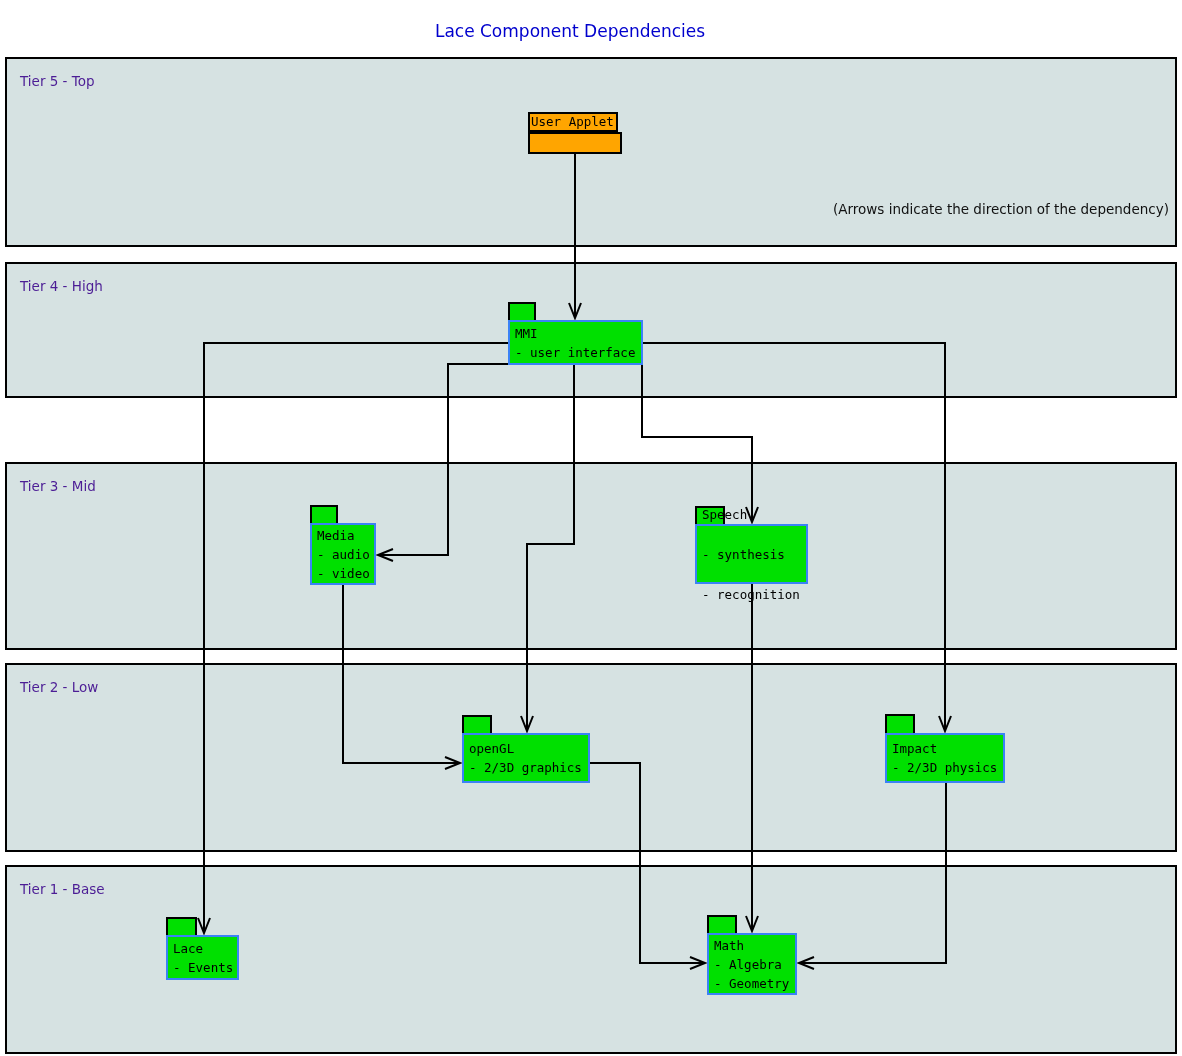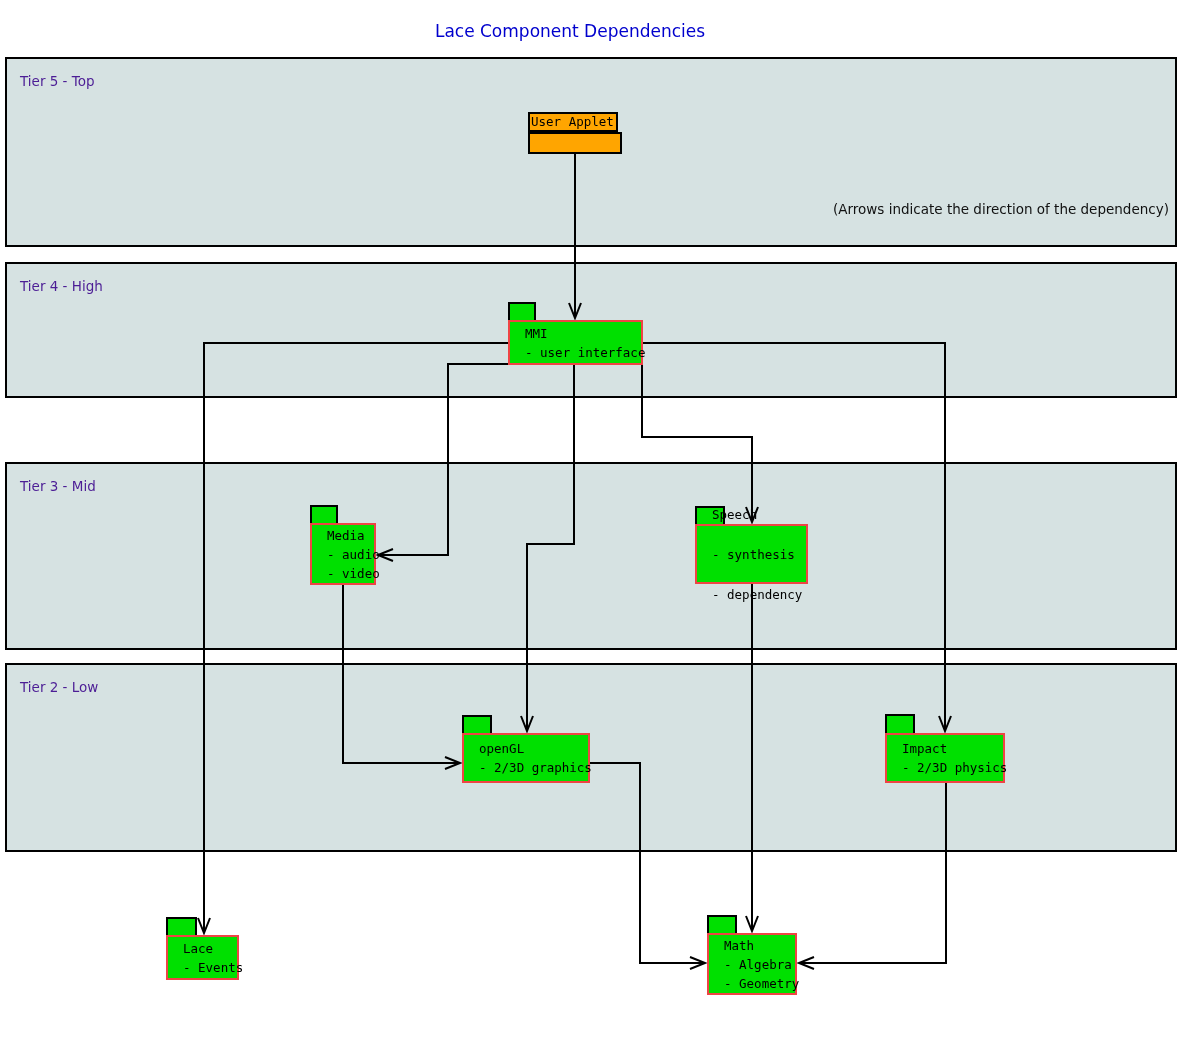--- a/index.html
+++ b/index.html
@@ -22,23 +22,23 @@
     position:absolute;left:833px;top:201px;font-size:13.5px;color:#111;z-index:3;
   }
   svg.wires{position:absolute;left:0;top:0;z-index:2;}
   .comp{position:absolute;z-index:3;font-family:"DejaVu Sans Mono", monospace;}
   .pkg-tab{
     position:absolute;background:var(--green,#00e000);
     border:2px solid #000;box-sizing:border-box;
   }
   .pkg-body{
     position:absolute;background:var(--green,#00e000);
-    border:2px solid #ef4444;box-sizing:border-box;
+    border:2px solid #3b82f6;box-sizing:border-box;
     display:flex;flex-direction:column;justify-content:center;
-    padding:1px 15px;font-size:12.5px;line-height:19px;color:#000;white-space:nowrap;
+    padding:1px 5px;font-size:12.5px;line-height:19px;color:#000;white-space:nowrap;
   }
   .ua-label{
     position:absolute;background:var(--orange,#ffa500);
     border:2px solid #000;box-sizing:border-box;
     font-size:12.5px;line-height:16px;color:#000;white-space:nowrap;padding:0 1px;
   }
   .ua-body{
     position:absolute;background:var(--orange,#ffa500);
     border:2px solid #000;box-sizing:border-box;
   }
@@ -54,20 +54,23 @@
     <div class="tier-label">Tier 5 - Top</div>
   </div>
   <div class="tier" style="top:262px;height:136px;">
     <div class="tier-label">Tier 4 - High</div>
   </div>
   <div class="tier" style="top:462px;height:188px;text-align:right;">
     <div class="tier-label">Tier 3 - Mid</div>
   </div>
   <div class="tier" style="top:663px;height:189px;">
     <div class="tier-label">Tier 2 - Low</div>
+  </div>
+  <div class="tier" style="top:865px;height:189px;">
+    <div class="tier-label">Tier 1 - Base</div>
   </div>
 
   <div class="annotation">(Arrows indicate the direction of the dependency)</div>
 
   <svg class="wires" width="1182" height="1056">
     <defs>
       <marker id="arrow" viewBox="0 0 20 16" refX="17" refY="8" markerWidth="20" markerHeight="16" orient="auto" markerUnits="userSpaceOnUse">
         <path d="M2,2 L17,8 L2,14" fill="none" stroke="#000" stroke-width="2"></path>
       </marker>
     </defs>
@@ -105,21 +108,21 @@
       <div>- audio</div>
       <div>- video</div>
     </div>
   </div>
 
   <div class="comp">
     <div class="pkg-tab" style="left:695px;top:506px;width:30px;height:20px;"></div>
     <div class="pkg-body" style="left:695px;top:524px;width:113px;height:60px;gap:21px;">
       <div>Speech</div>
       <div>- synthesis</div>
-      <div>- dependency</div>
+      <div>- recognition</div>
     </div>
   </div>
 
   <div class="comp">
     <div class="pkg-tab" style="left:462px;top:715px;width:30px;height:20px;"></div>
     <div class="pkg-body" style="left:462px;top:733px;width:128px;height:50px;">
       <div>openGL</div>
       <div>- 2/3D graphics</div>
     </div>
   </div>

